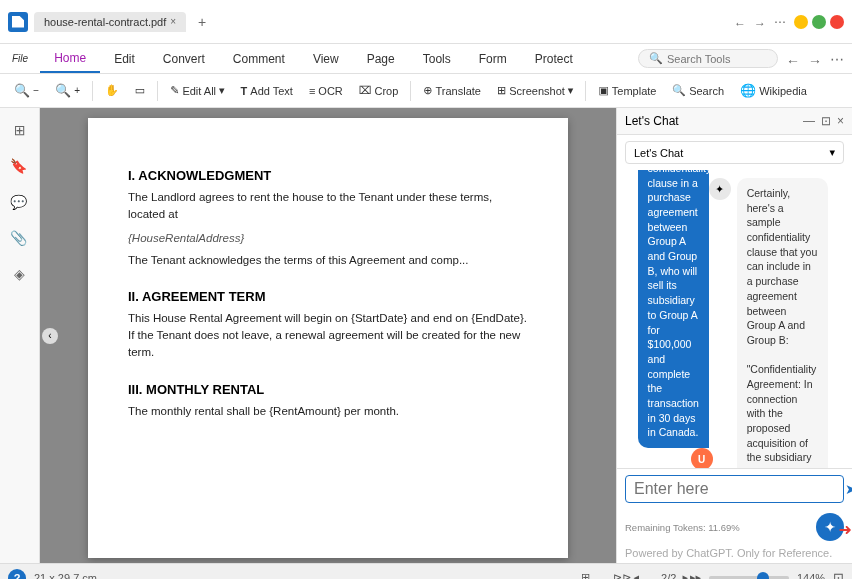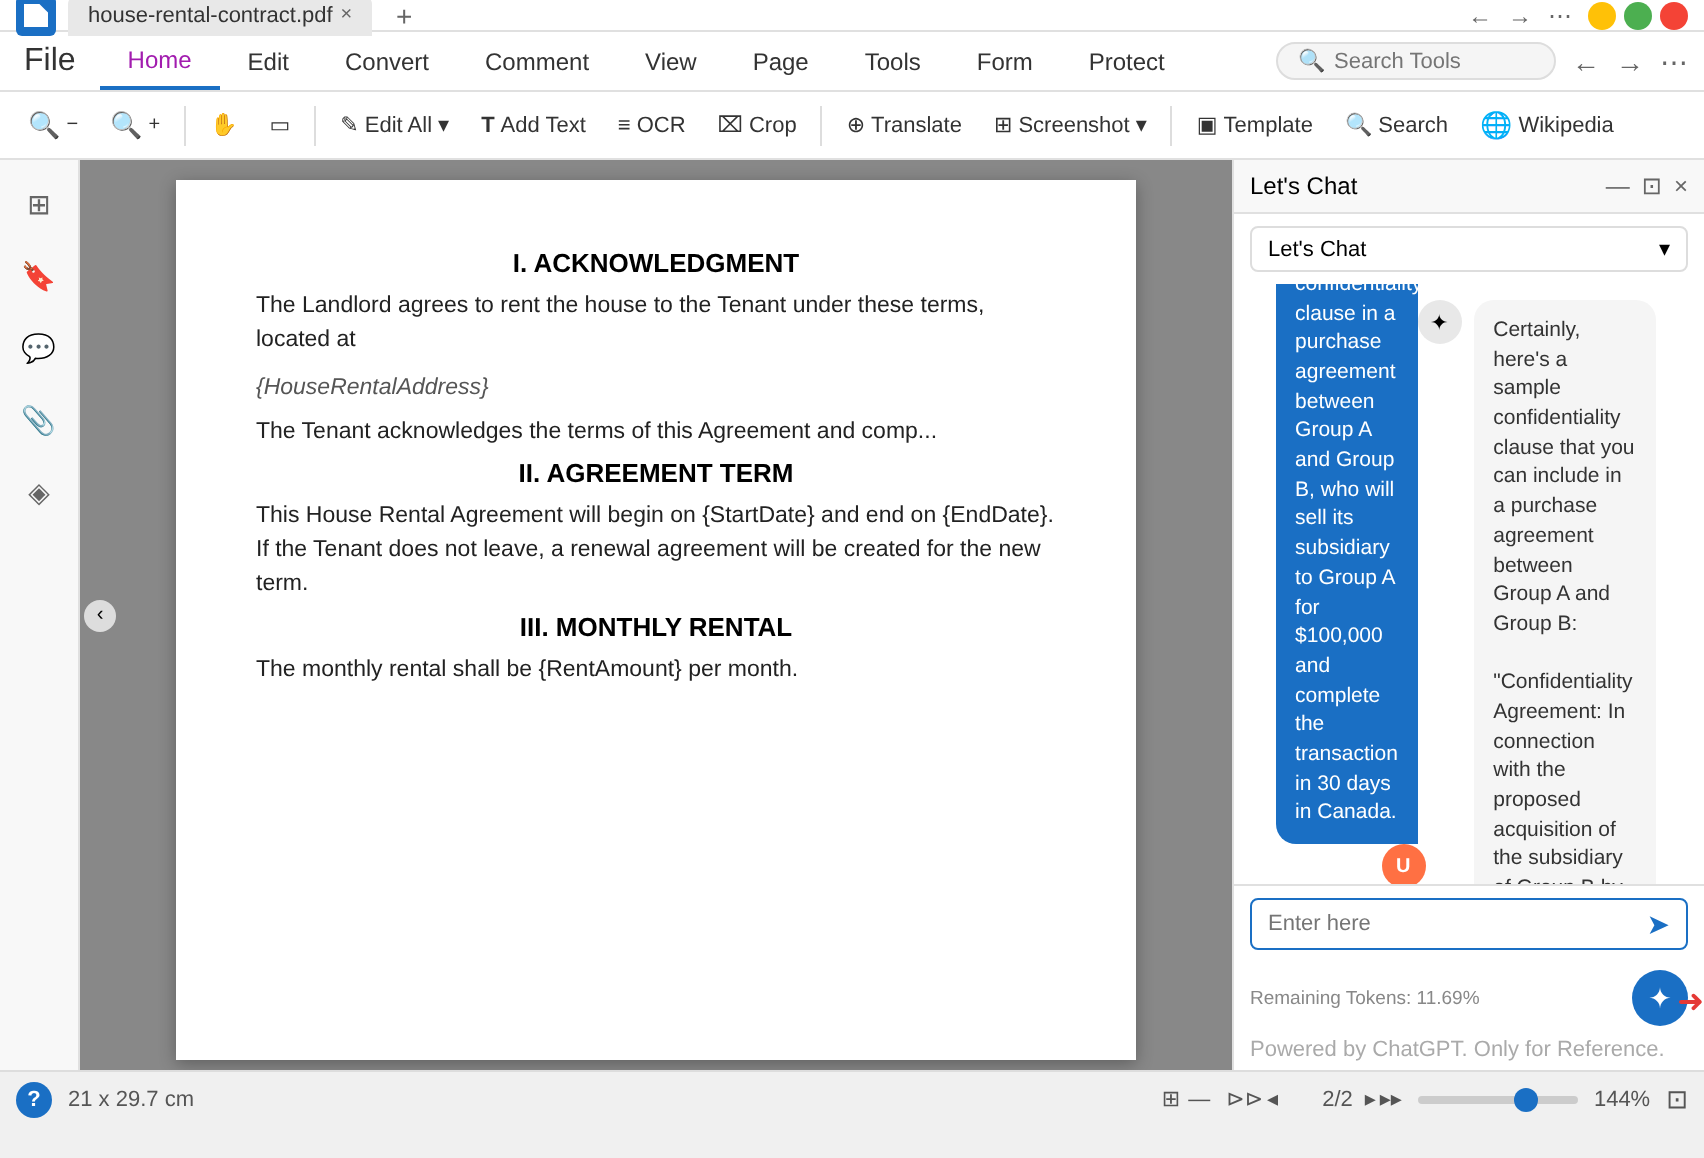--- a/index.html
+++ b/index.html
@@ -1,21 +1,21 @@
 <!DOCTYPE html>
 <html><head>
   <meta charset="utf-8">
   <style>
     * { box-sizing: border-box; margin: 0; padding: 0; }
     body { font-family: 'Segoe UI', Arial, sans-serif; font-size: 12px; background: #f0f0f0; width: 852px; height: 579px; overflow: hidden; }
 
     
     .title-bar {
       background: #fff;
-      height: 16px;
+      height: 44px;
       display: flex;
       align-items: center;
       padding: 0 8px;
       border-bottom: 1px solid #e0e0e0;
       position: relative;
     }
     .title-bar-left {
       display: flex;
       align-items: center;
       gap: 6px;
@@ -64,25 +64,25 @@
     
     .menu-bar {
       background: #fff;
       height: 30px;
       display: flex;
       align-items: center;
       border-bottom: 1px solid #e0e0e0;
     }
     .menu-file {
       padding: 0 12px;
-      font-size: 16px;
+      font-size: 10px;
       color: #333;
       cursor: pointer;
       height: 100%;
-      display: flex; align-items: center;
+      display: flex; align-items: center; font-style: italic;
     }
     .menu-tabs {
       display: flex; flex: 1; height: 100%;
     }
     .menu-tab {
       padding: 0 14px;
       font-size: 12px;
       color: #333;
       cursor: pointer;
       height: 100%;
@@ -181,22 +181,21 @@
       padding: 20px;
       font-size: 24px;
       font-weight: bold;
       margin-bottom: 20px;
       letter-spacing: 1px;
     }
     .doc-section-title {
       font-weight: bold;
       font-size: 13px;
       margin-bottom: 6px;
-      margin-top: 4px;
-      text-align: center;
+      margin-top: 20px;
     }
     .doc-text {
       font-size: 11.5px;
       line-height: 1.5;
       color: #222;
     }
     .doc-placeholder {
       font-size: 11.5px;
       color: #555;
       margin: 8px 0;
@@ -293,21 +292,21 @@
       padding: 6px 8px;
       border-top: 1px solid #e0e0e0;
     }
     .chat-input-row {
       display: flex; align-items: center; gap: 4px;
       border: 1px solid #1a6fc4;
       border-radius: 4px;
       padding: 4px 8px;
     }
     .chat-input {
-      flex: 1; border: none; outline: none; font-size: 11px; color: #999;
+      flex: 1; border: none; outline: none; font-size: 16px; color: #999;
     }
     .chat-send-btn {
       color: #1a6fc4; font-size: 14px; cursor: pointer;
     }
     .chat-footer {
       padding: 4px 8px 6px;
       font-size: 9.5px;
       color: #888;
       display: flex; align-items: center; justify-content: space-between;
     }

